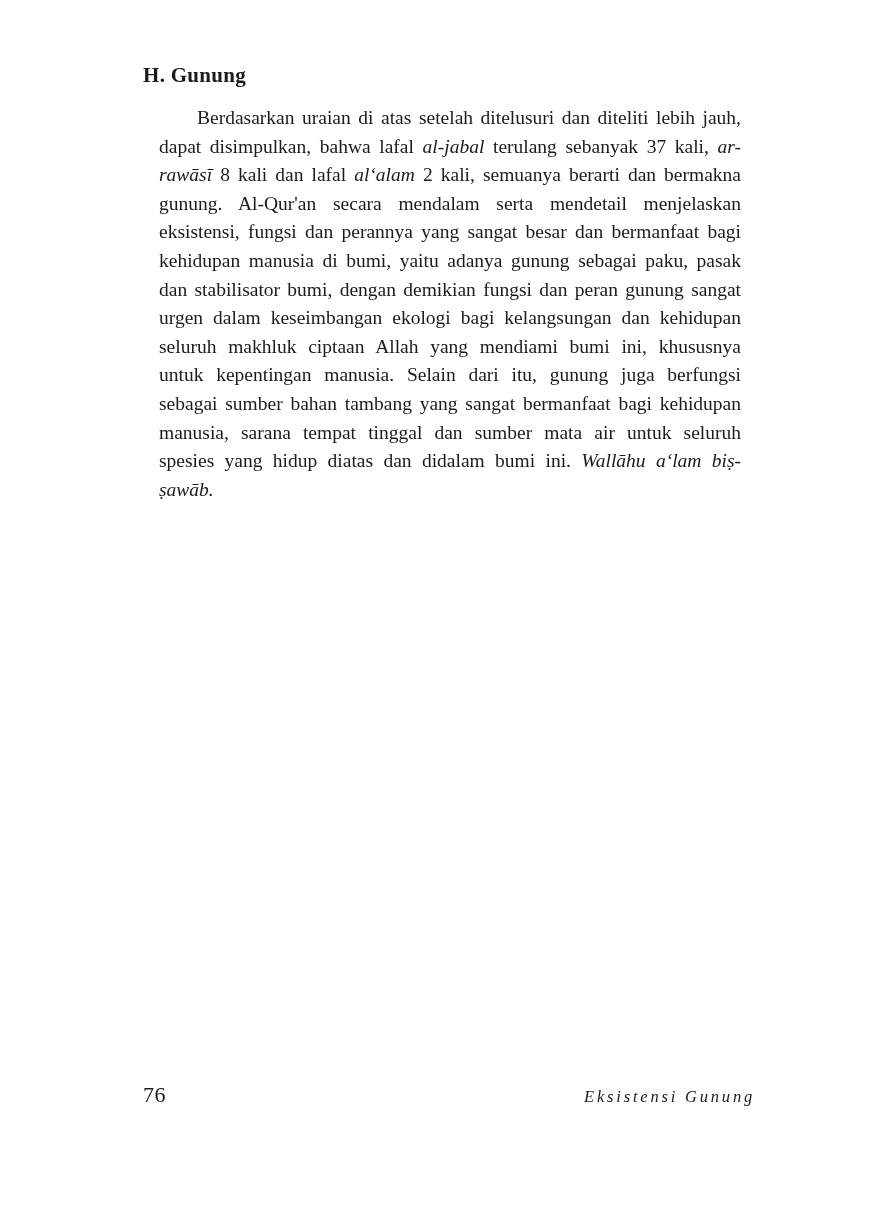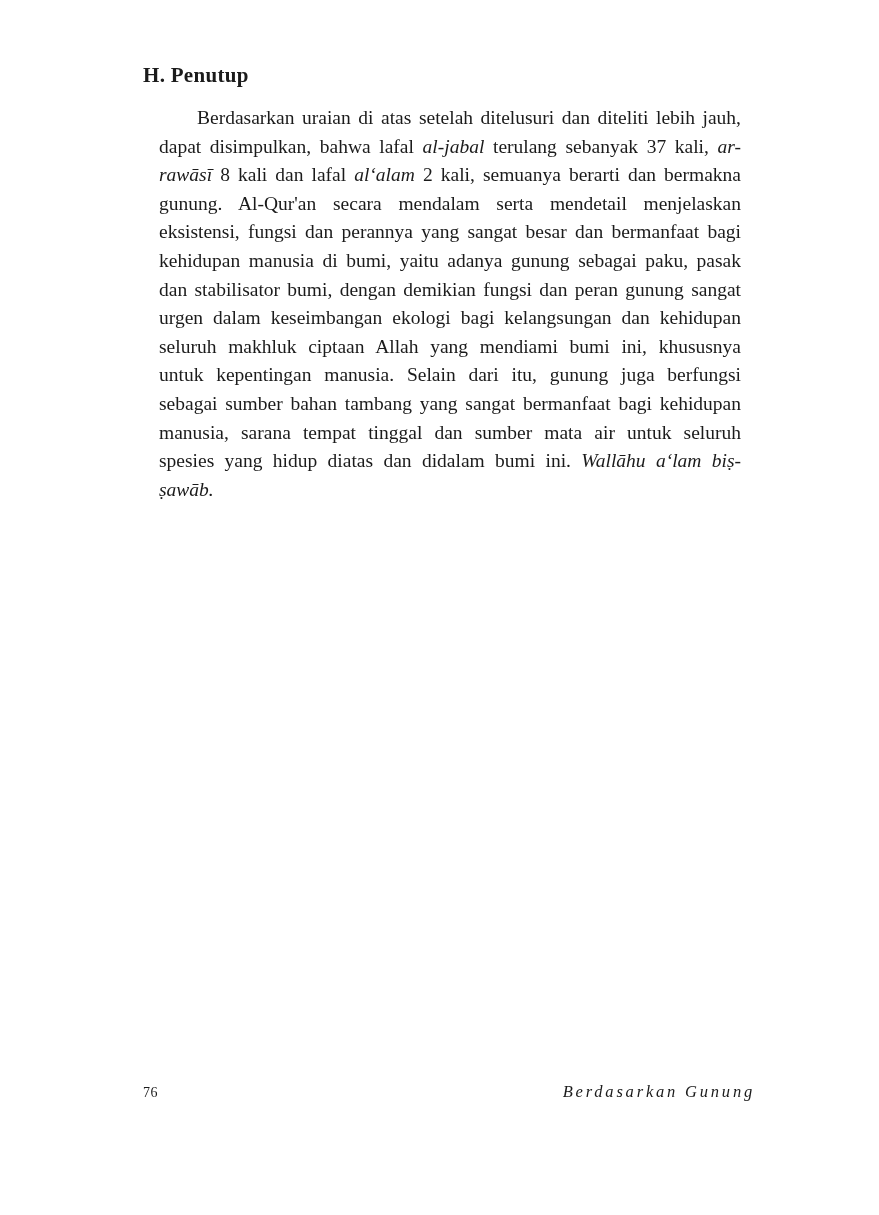--- a/index.html
+++ b/index.html
@@ -45,35 +45,35 @@
   .footer {
     position: absolute;
     left: 143px;
     right: 124px;
     top: 1082px;
     display: flex;
     justify-content: space-between;
     align-items: baseline;
   }
   .page-number {
-    font-size: 14px;
+    font-size: 22px;
     letter-spacing: 0.5px;
   }
   .running-title {
     font-style: italic;
     font-size: 16.5px;
     letter-spacing: 2.8px;
     font-weight: 500;
   }
 </style>
 </head>
 <body>
 
 <div class="page">
   <div class="content">
-    <h2 class="heading">H. Penutup</h2>
+    <h2 class="heading">H. Gunung</h2>
     <p class="body-par"><span>Berdasarkan uraian di atas setelah ditelusuri dan diteliti lebih jauh, dapat disimpulkan, bahwa lafal </span><span class="it">al-jabal</span><span> terulang sebanyak 37 kali, </span><span class="it">ar-rawāsī</span><span> 8 kali dan lafal </span><span class="it">alʻalam</span><span> 2 kali, semuanya berarti dan bermakna gunung. Al-Qur'an secara mendalam serta mendetail menjelaskan eksistensi, fungsi dan perannya yang sangat besar dan bermanfaat bagi kehidupan manusia di bumi, yaitu adanya gunung sebagai paku, pasak dan stabilisator bumi, dengan demikian fungsi dan peran gunung sangat urgen dalam keseimbangan ekologi bagi kelangsungan dan kehidupan seluruh makhluk ciptaan Allah yang mendiami bumi ini, khususnya untuk kepentingan manusia. Selain dari itu, gunung juga berfungsi sebagai sumber bahan tambang yang sangat bermanfaat bagi kehidupan manusia, sarana tempat tinggal dan sumber mata air untuk seluruh spesies yang hidup diatas dan didalam bumi ini. </span><span class="it">Wallāhu aʻlam biṣ-ṣawāb.</span></p>
   </div>
   <div class="footer">
     <span class="page-number">76</span>
-    <span class="running-title">Berdasarkan Gunung</span>
+    <span class="running-title">Eksistensi Gunung</span>
   </div>
 </div>
 
 </body></html>

